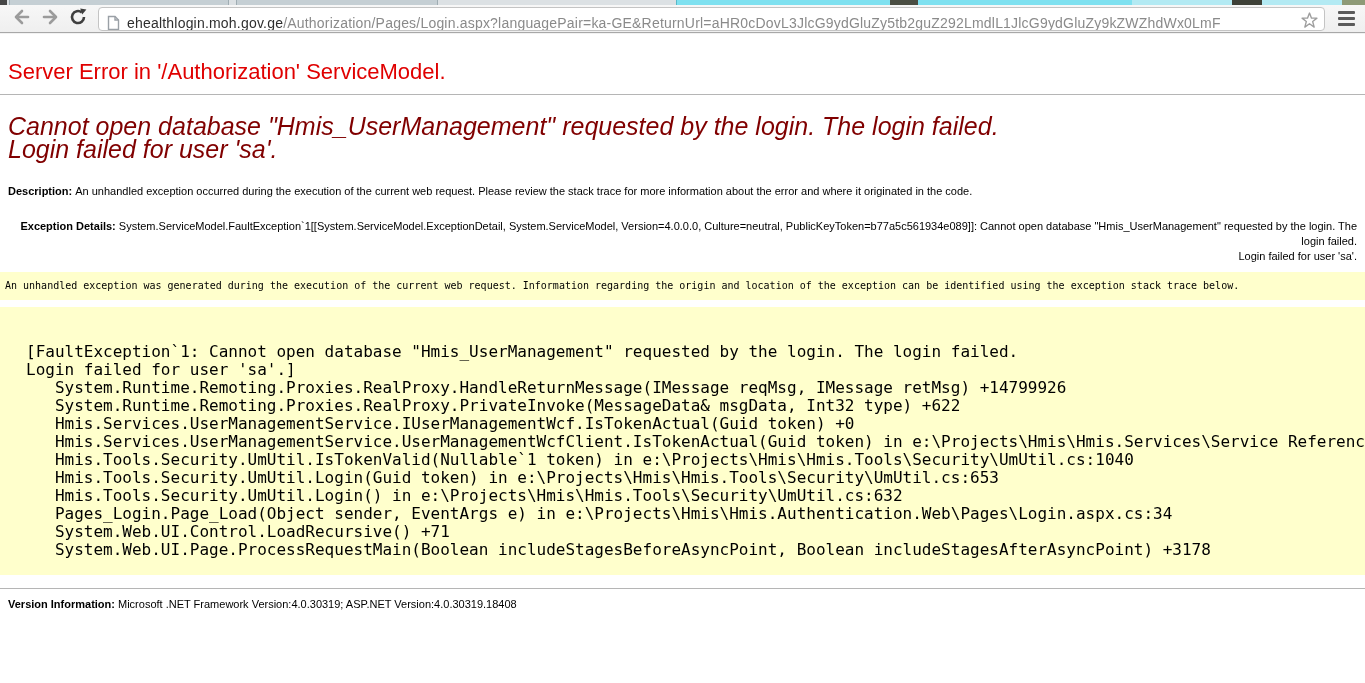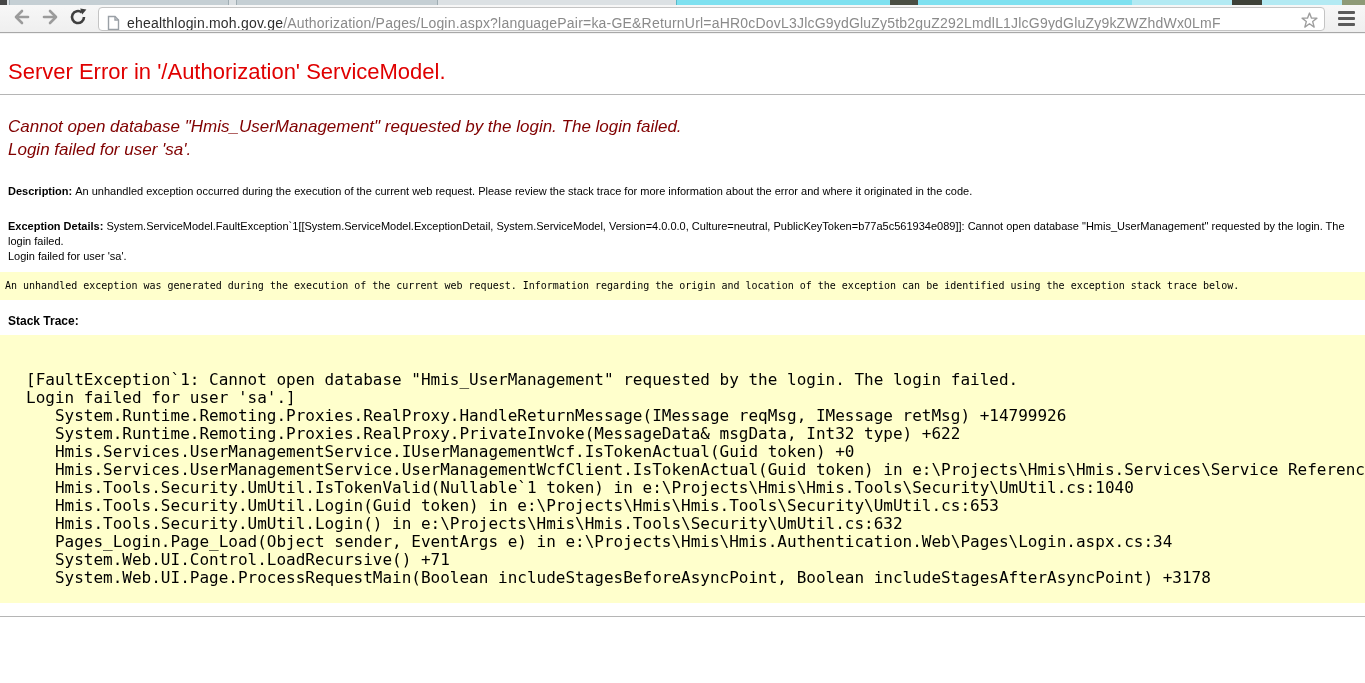--- a/index.html
+++ b/index.html
@@ -30,25 +30,25 @@
   .url-path { color: #8a8a8a; }
   .star-wrap { margin-left: auto; flex: 0 0 auto; display: flex; align-items: center; }
   .menu-btn { width: 26px; height: 24px; display: flex; flex-direction: column; justify-content: center; gap: 3px; align-items: center; flex: 0 0 auto; }
   .menu-btn i { display: block; width: 17px; height: 3px; background: #5a5a5a; border-radius: 1px; }
 
   
   .page { width: 100%; }
   h1.err-title { margin: 25px 8px 0 8px; font-size: 22px; line-height: 26px;
     font-weight: normal; color: var(--error-red); }
   hr.rule { border: none; border-top: 1px solid #b5b5b5; margin-top: 9px; }
-  h2.err-msg { margin: 20px 8px 0 8px; font-size: 17px; line-height: 23px; font-weight: normal;
+  h2.err-msg { margin: 20px 8px 0 8px; font-size: 25px; line-height: 23px; font-weight: normal;
     font-style: italic; color: var(--error-maroon); white-space: pre-line; }
   p.meta { margin: 8px 8px; font-size: 11px; line-height: 15px; color: #000; }
   p.meta.desc { margin-top: 23px; }
-  p.meta.exc  { margin-top: 20px; }
+  p.meta.exc  { margin-top: 20px; text-align: right; }
   p.meta b { font-weight: bold; }
   .pre-line { white-space: pre-line; }
   b.section-h { display: block; margin: 12px 8px 0 8px; font-size: 12px; }
   b.section-h.stack { margin-top: 14px; }
   .code-box { margin-top: 8px; width: 100%; background: var(--code-bg); overflow: hidden; }
   .code-box.src pre { font-family: "DejaVu Sans Mono", "Liberation Mono", monospace;
     font-size: 10px; line-height: 12px; padding: 8px 18px 8px 5px; white-space: pre; }
   .code-box.trace { margin-top: 7px; }
   .code-box.trace pre { font-family: "DejaVu Sans Mono", "Liberation Mono", monospace;
     font-size: 16px; line-height: 18px; padding: 36px 0 16px 26px; white-space: pre; }
@@ -124,30 +124,30 @@
 
   <p class="meta desc"><b>Description: </b><span>An unhandled exception occurred during the execution of the current web request. Please review the stack trace for more information about the error and where it originated in the code.</span></p>
 
   <p class="meta exc"><b>Exception Details: </b><span class="pre-line">System.ServiceModel.FaultException`1[[System.ServiceModel.ExceptionDetail, System.ServiceModel, Version=4.0.0.0, Culture=neutral, PublicKeyToken=b77a5c561934e089]]: Cannot open database "Hmis_UserManagement" requested by the login. The login failed.
 Login failed for user 'sa'.</span></p>
 
   <div class="code-box src">
     <pre>An unhandled exception was generated during the execution of the current web request. Information regarding the origin and location of the exception can be identified using the exception stack trace below.</pre>
   </div>
 
-  <b class="section-h stack">Stack Trace:</b>
   <div class="code-box trace">
     <pre>[FaultException`1: Cannot open database "Hmis_UserManagement" requested by the login. The login failed.
 Login failed for user 'sa'.]
    System.Runtime.Remoting.Proxies.RealProxy.HandleReturnMessage(IMessage reqMsg, IMessage retMsg) +14799926
    System.Runtime.Remoting.Proxies.RealProxy.PrivateInvoke(MessageData&amp; msgData, Int32 type) +622
    Hmis.Services.UserManagementService.IUserManagementWcf.IsTokenActual(Guid token) +0
    Hmis.Services.UserManagementService.UserManagementWcfClient.IsTokenActual(Guid token) in e:\Projects\Hmis\Hmis.Services\Service References\UserManagementService\Refe
    Hmis.Tools.Security.UmUtil.IsTokenValid(Nullable`1 token) in e:\Projects\Hmis\Hmis.Tools\Security\UmUtil.cs:1040
    Hmis.Tools.Security.UmUtil.Login(Guid token) in e:\Projects\Hmis\Hmis.Tools\Security\UmUtil.cs:653
    Hmis.Tools.Security.UmUtil.Login() in e:\Projects\Hmis\Hmis.Tools\Security\UmUtil.cs:632
    Pages_Login.Page_Load(Object sender, EventArgs e) in e:\Projects\Hmis\Hmis.Authentication.Web\Pages\Login.aspx.cs:34
    System.Web.UI.Control.LoadRecursive() +71
    System.Web.UI.Page.ProcessRequestMain(Boolean includeStagesBeforeAsyncPoint, Boolean includeStagesAfterAsyncPoint) +3178</pre>
   </div>
 
   <hr class="rule bottom">
+  <p class="meta version"><b>Version Information: </b><span>Microsoft .NET Framework Version:4.0.30319; ASP.NET Version:4.0.30319.18408</span></p>
 </div>
 
 </body></html>

